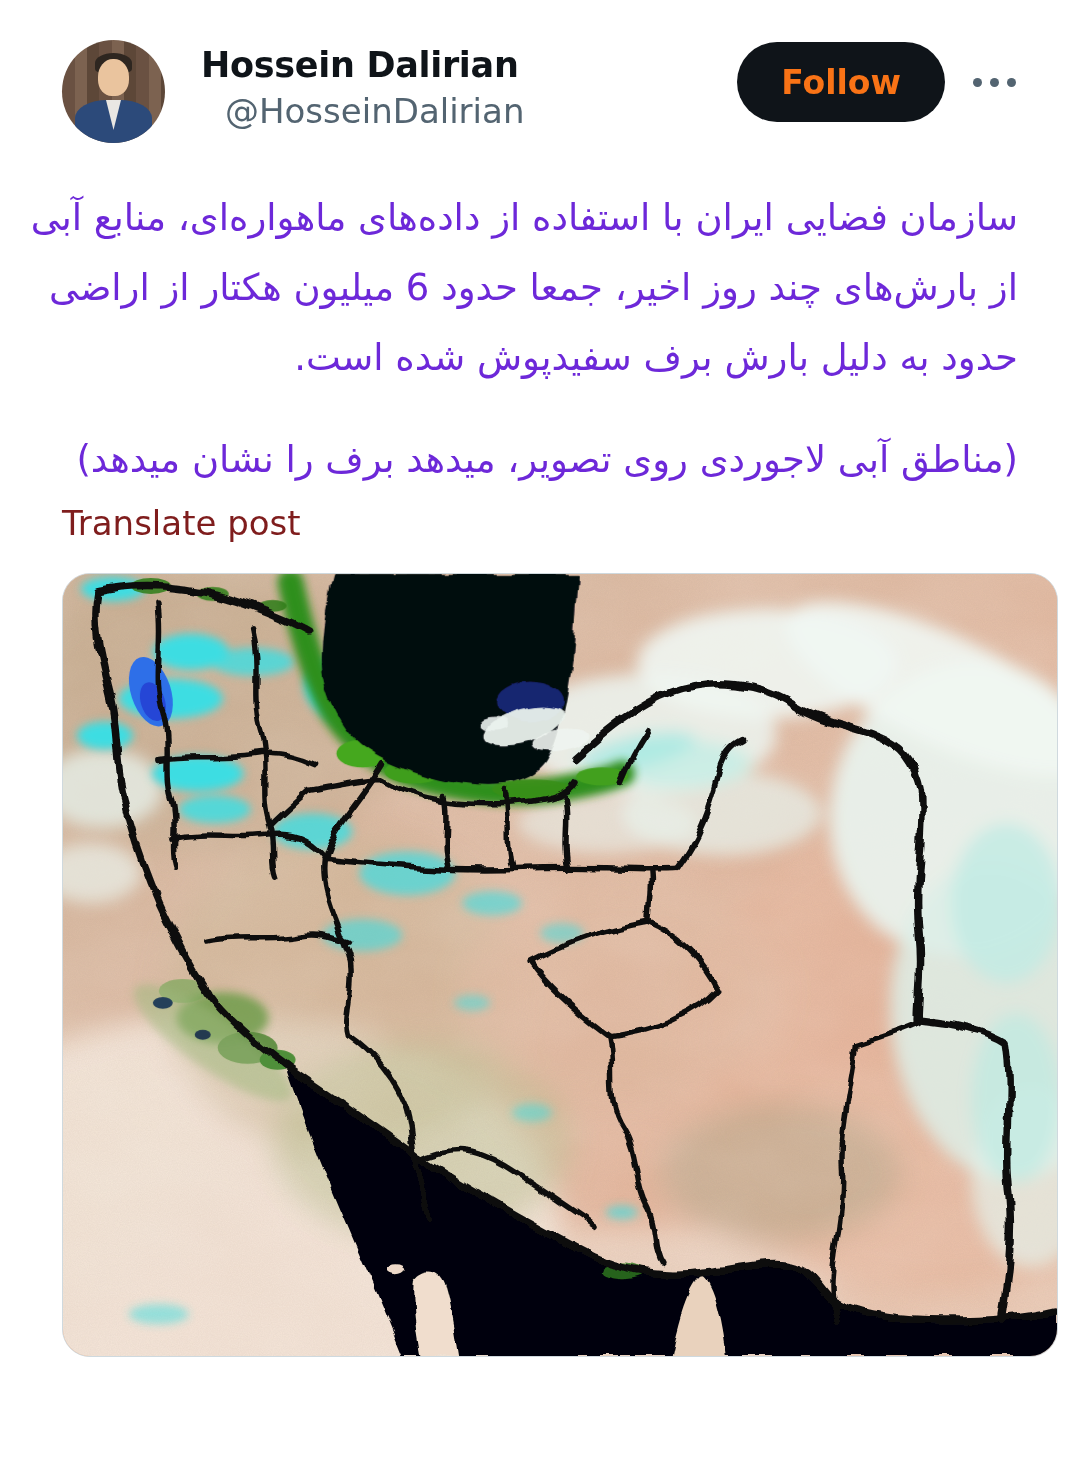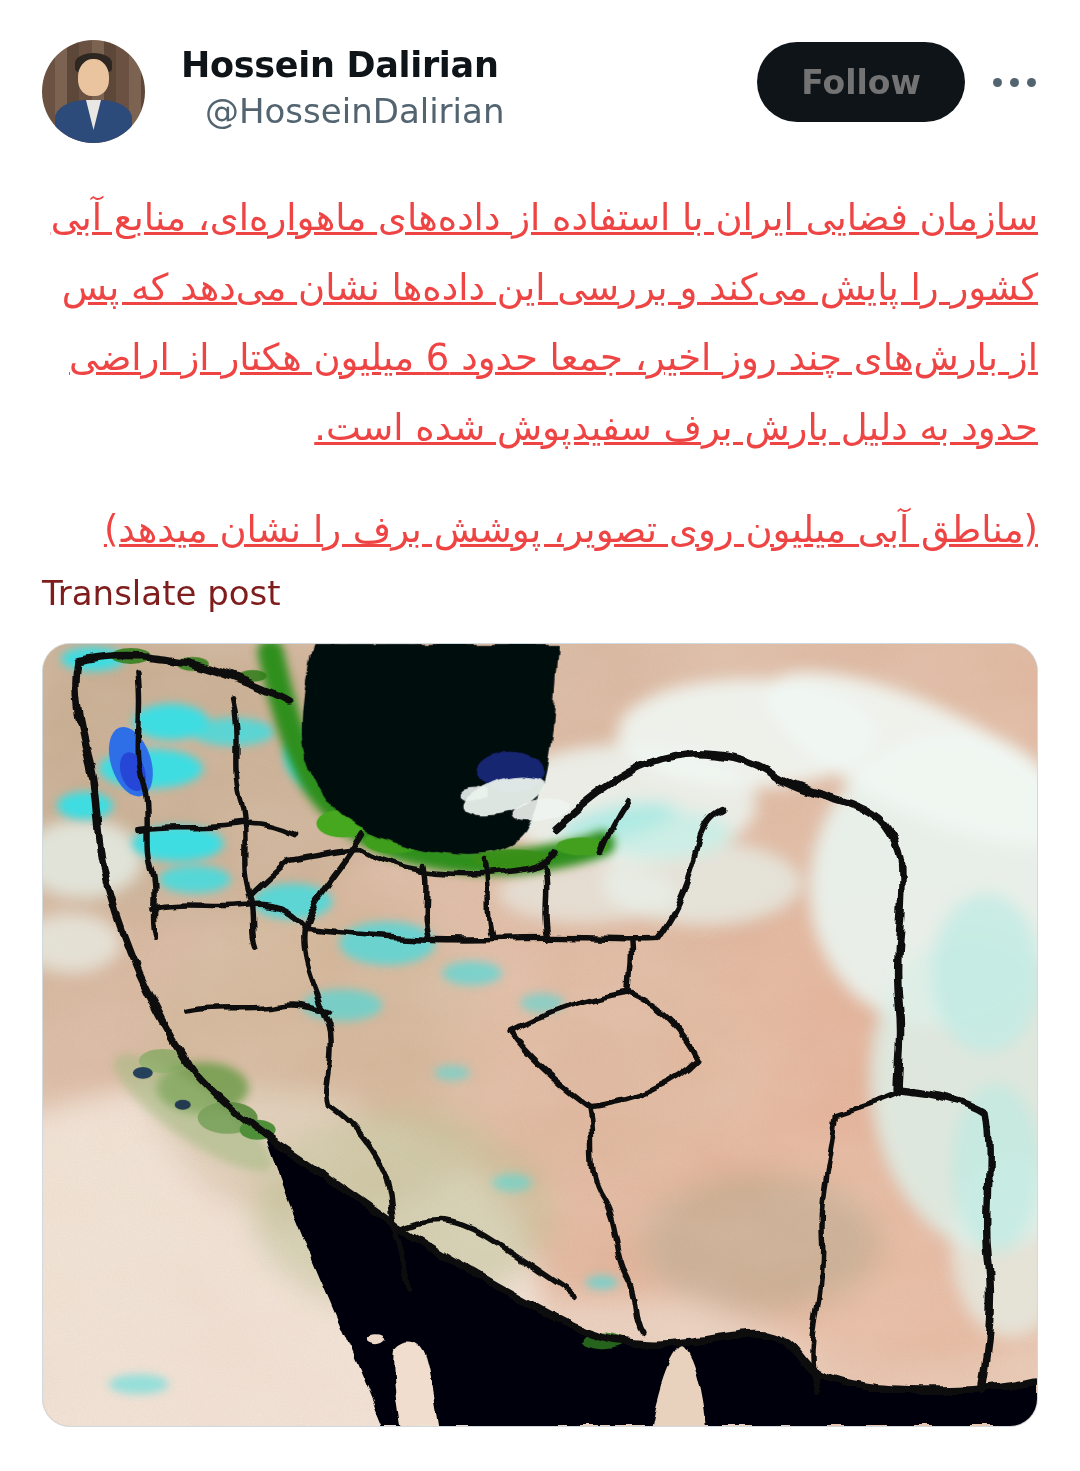--- a/index.html
+++ b/index.html
@@ -1,38 +1,38 @@
 <!DOCTYPE html>
 <html lang="en"><head>
 <meta charset="utf-8">
 <style>
   html,body{margin:0;padding:0;background:#ffffff;}
   body{width:1080px;height:1471px;overflow:hidden;font-family:"DejaVu Sans",sans-serif;color:#0f1419;}
-  .page{width:1080px;box-sizing:border-box;padding:0 42px;}
+  .page{width:1080px;box-sizing:border-box;padding:0 62px;}
 
   
   .tweet-header{margin-top:40px;display:flex;align-items:flex-start;}
   .avatar{width:103px;height:103px;border-radius:50%;overflow:hidden;position:relative;flex:0 0 auto;
     background:repeating-linear-gradient(90deg,#6a5142 0 13px,#7c6250 13px 25px,#5d4738 25px 37px);}
   .av-hair{position:absolute;top:13px;left:33px;width:37px;height:20px;border-radius:50% 50% 20% 20%;background:#2e2620;}
   .av-head{position:absolute;top:19px;left:36px;width:31px;height:37px;border-radius:48% 48% 44% 44%;background:#eac49e;}
   .av-suit{position:absolute;bottom:0;left:13px;width:77px;height:43px;border-radius:42% 42% 0 0;background:#2c4a7a;}
   .av-shirt{position:absolute;bottom:13px;left:44px;width:15px;height:30px;background:#e9e7e3;
     clip-path:polygon(0 0,100% 0,50% 100%);}
   .names{margin-left:36px;padding-top:2px;min-width:0;}
   .display-name{font-size:35px;font-weight:700;line-height:46px;color:#0f1419;letter-spacing:-.3px;}
   .handle{font-size:34px;line-height:46px;color:#536471;margin-left:24px;}
   .header-actions{margin-left:auto;display:flex;align-items:center;gap:26px;padding-top:2px;}
-  .follow-btn{height:80px;padding:0 44px;border:none;border-radius:42px;background:#0f1419;color:#737373;
+  .follow-btn{height:80px;padding:0 44px;border:none;border-radius:42px;background:#0f1419;color:#f97316;
     font-family:"DejaVu Sans",sans-serif;font-size:33px;font-weight:700;cursor:pointer;}
   .more-btn{display:flex;gap:8px;align-items:center;padding:6px 2px;background:none;border:none;cursor:pointer;}
   .more-btn .dot{width:9px;height:9px;border-radius:50%;background:#536471;display:block;}
 
   
-  .tweet-text{margin-top:40px;direction:rtl;text-align:right;font-size:37px;color:#ef4444;text-decoration:underline;}
+  .tweet-text{margin-top:40px;direction:rtl;text-align:right;font-size:37px;color:#6d28d9;}
   .fa-line{height:70px;line-height:70px;white-space:nowrap;}
   .fa-note{margin-top:32px;height:70px;line-height:70px;white-space:nowrap;}
   .translate-link{display:inline-block;margin-top:6px;font-size:34px;line-height:44px;color:#7f1d1d;
     text-decoration:none;cursor:pointer;}
 
   
   .media-card{margin-top:28px;width:996px;height:784px;border-radius:28px;overflow:hidden;
     border:1px solid #cfd9de;box-sizing:border-box;background:#e2b89f;}
   .media-card svg{display:block;width:100%;height:100%;}
 </style>
@@ -57,24 +57,23 @@
       <button class="more-btn" aria-label="More">
         <span class="dot"></span>
         <span class="dot"></span>
         <span class="dot"></span>
       </button>
     </div>
   </header>
 
   <div class="tweet-text" dir="rtl">
     <div class="fa-line">سازمان فضایی ایران با استفاده از داده‌های ماهواره‌ای، منابع آبی</div>
-    <div class="fa-line">کشور را پایش می‌کند و بررسی این داده‌ها نشان می‌دهد که پس</div>
     <div class="fa-line">از بارش‌های چند روز اخیر، جمعا حدود 6 میلیون هکتار از اراضی</div>
     <div class="fa-line">حدود به دلیل بارش برف سفیدپوش شده است.</div>
-    <div class="fa-note">(مناطق آبی میلیون روی تصویر، پوشش برف را نشان میدهد)</div>
+    <div class="fa-note">(مناطق آبی لاجوردی روی تصویر، میدهد برف را نشان میدهد)</div>
   </div>
 
   <a class="translate-link">Translate post</a>
 
   <figure class="media-card" style="margin:28px 0 0 0;">
     <svg viewBox="0 0 996 784" preserveAspectRatio="none" role="img">
       <defs>
         <linearGradient id="gDesert" x1="0" y1="0" x2="1" y2="1">
           <stop offset="0" stop-color="#cfb59b"></stop>
           <stop offset="0.35" stop-color="#e0bda6"></stop>

